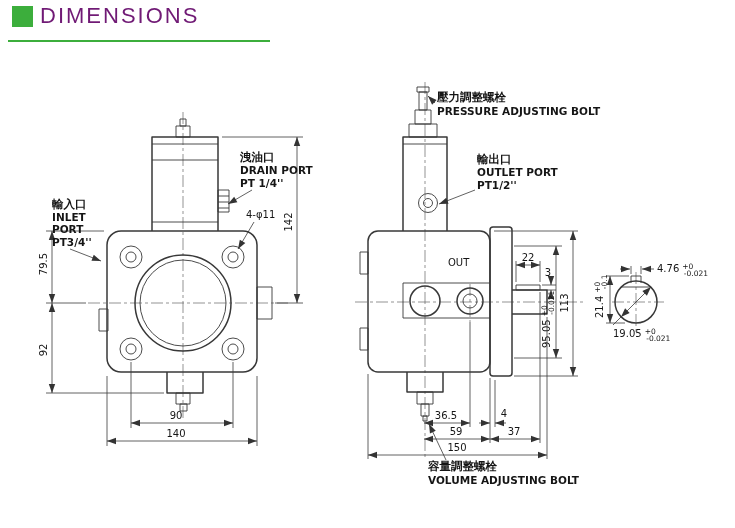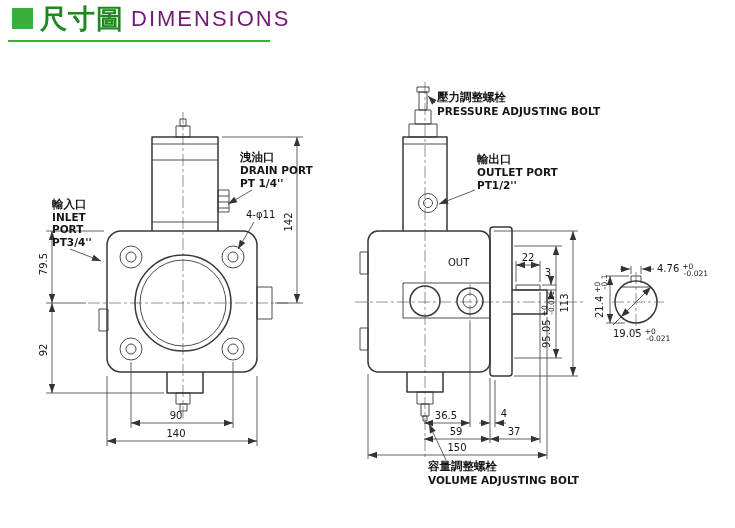--- a/index.html
+++ b/index.html
@@ -19,21 +19,20 @@
   .dim{font-size:10px}
   .dims{font-size:7.5px}
   .lz{font-size:11.5px;font-weight:bold}
   .le{font-size:10.5px;font-weight:bold}
 </style>
 </head>
 <body>
 
 <div class="header">
   <span class="sq"></span>
-  <span class="t-zh">尺寸圖</span>
   <span class="t-en">DIMENSIONS</span>
 </div>
 <div class="rule"></div>
 
 <svg width="735" height="528" viewBox="0 0 735 528">
   <defs>
     <marker id="ar" markerUnits="userSpaceOnUse" markerWidth="11" markerHeight="8" refX="9.5" refY="4" orient="auto-start-reverse">
       <path d="M0.5,0.8 L9.5,4 L0.5,7.2 z" fill="#333"></path>
     </marker>
   </defs>

